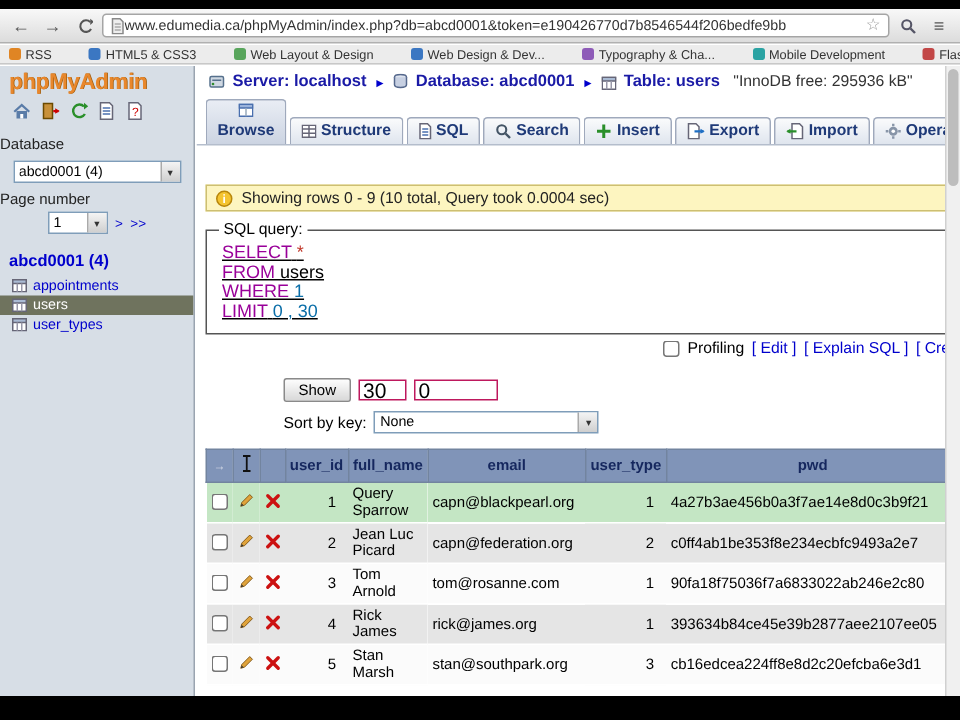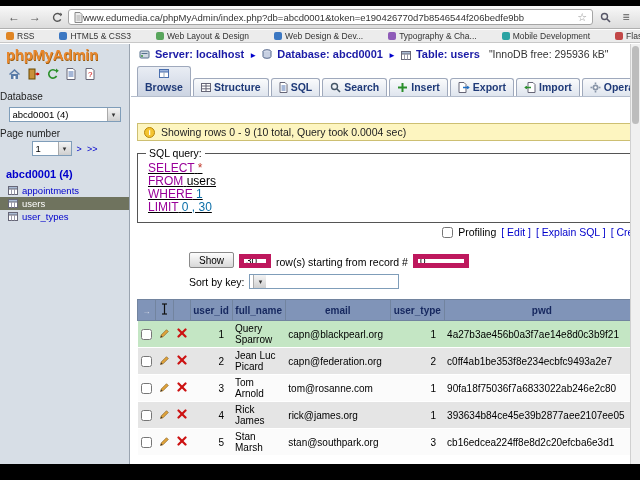--- a/index.html
+++ b/index.html
@@ -91,24 +91,24 @@
   .num { color:#0b6ea8; }
   .star-tok { color:#c0392b; }
 
   .prof-row { display:flex; align-items:center; justify-content:flex-end; gap:5px;
               margin:3px -8px 0 0; font-size:10.5px; white-space:nowrap; overflow:hidden; }
   .prof-link { color:#0000cc; cursor:pointer; }
   .cb { width:11px; height:11px; margin:0; vertical-align:middle; }
 
   .controls { margin-top:14px; padding-left:58px; font-size:10.5px; color:#000; }
   .ctl-row { display:flex; align-items:center; gap:5px; margin-top:6px; }
-  .ctl-row:first-child { margin-top:0;align-items:flex-end; }
+  .ctl-row:first-child { margin-top:0; }
   .btn { font-size:10px; padding:1px 9px; height:16px; border:1px solid #8a8a8a; border-radius:2px;
          background:linear-gradient(#fdfdfd,#d8d8d8); cursor:pointer; font-family:inherit; }
-  .txt { height:14px; border:5px solid #be185d; font-size:10px; padding:0 2px; font-family:inherit; }
+  .txt { height:14px; border:1px solid #be185d; font-size:14px; padding:0 2px; font-family:inherit; }
   .in-num { width:32px; } .in-start { width:56px; } .in-repeat { width:32px; }
   .mode-sel { width:96px; } .sort-sel { width:150px; }
 
   .data-table { margin:10px 0 0 6px; border-collapse:collapse; table-layout:fixed; }
   .data-table th { background:#8094b8; color:#15275e; font-size:10px; font-weight:bold;
                    padding:3px 2px; border:1px solid #72849f; text-align:center;
                    white-space:nowrap; height:17px; }
   .data-table td { font-size:10px; padding:2px 3px; vertical-align:middle;
                    border-bottom:1px solid #fff; }
   .data-table tr.row { height:26px; }
@@ -422,26 +422,26 @@
           <span>Profiling</span>
           <span class="prof-link">[ Edit ]</span>
           <span class="prof-link">[ Explain SQL ]</span>
           <span class="prof-link">[ Create</span>
         </div>
 
         <div class="controls">
           <div class="ctl-row">
             <button class="btn">Show</button>
             <input class="txt in-num" value="30" style="">
-            <span>row(s) starting from record #</span>
             <input class="txt in-start" value="0" style="">
           </div>
           <div class="ctl-row">
             <span>Sort by key:</span>
             <span class="sel sort-sel">
+              <span class="sel-text">None</span>
               <span class="sel-arrow">▾</span>
             </span>
           </div>
         </div>
 
         <table class="data-table">
           <colgroup>
             <col style="width:20px">
               <col style="width:20px">
               <col style="width:20px">

